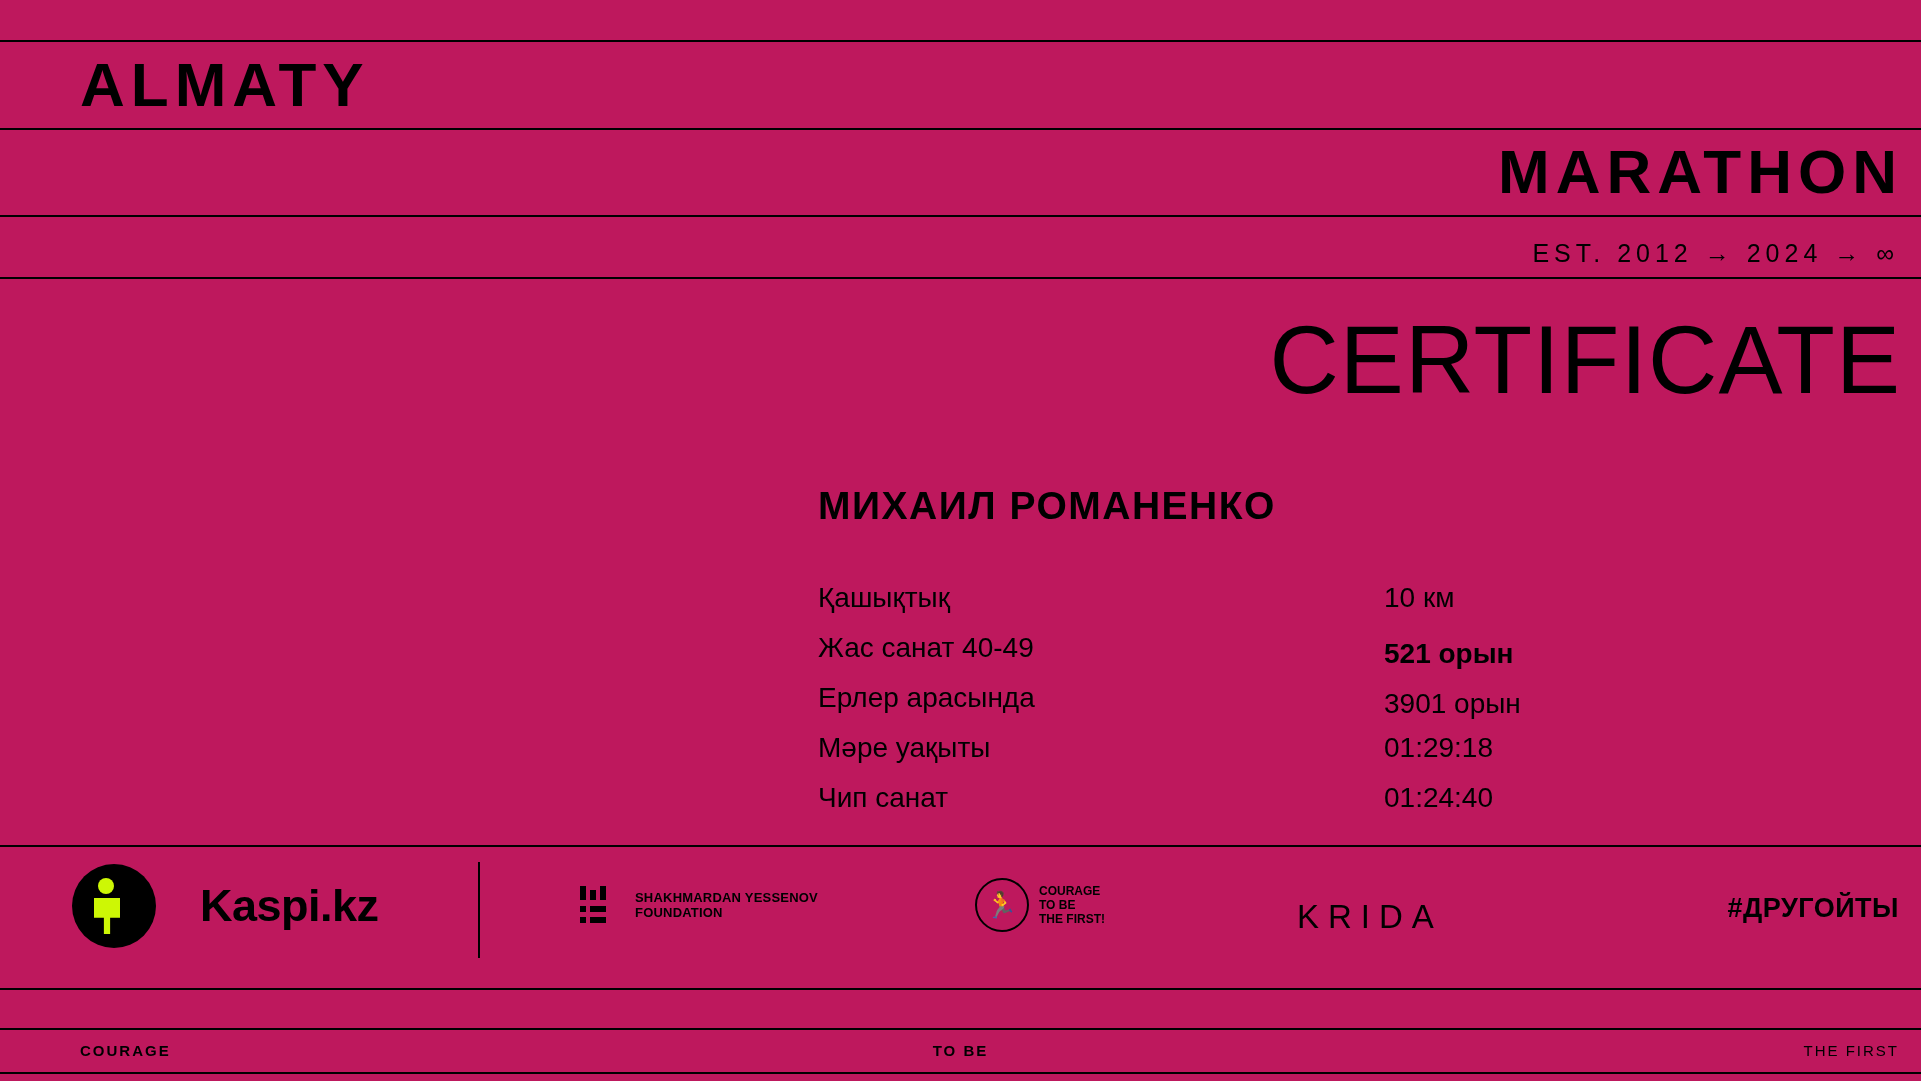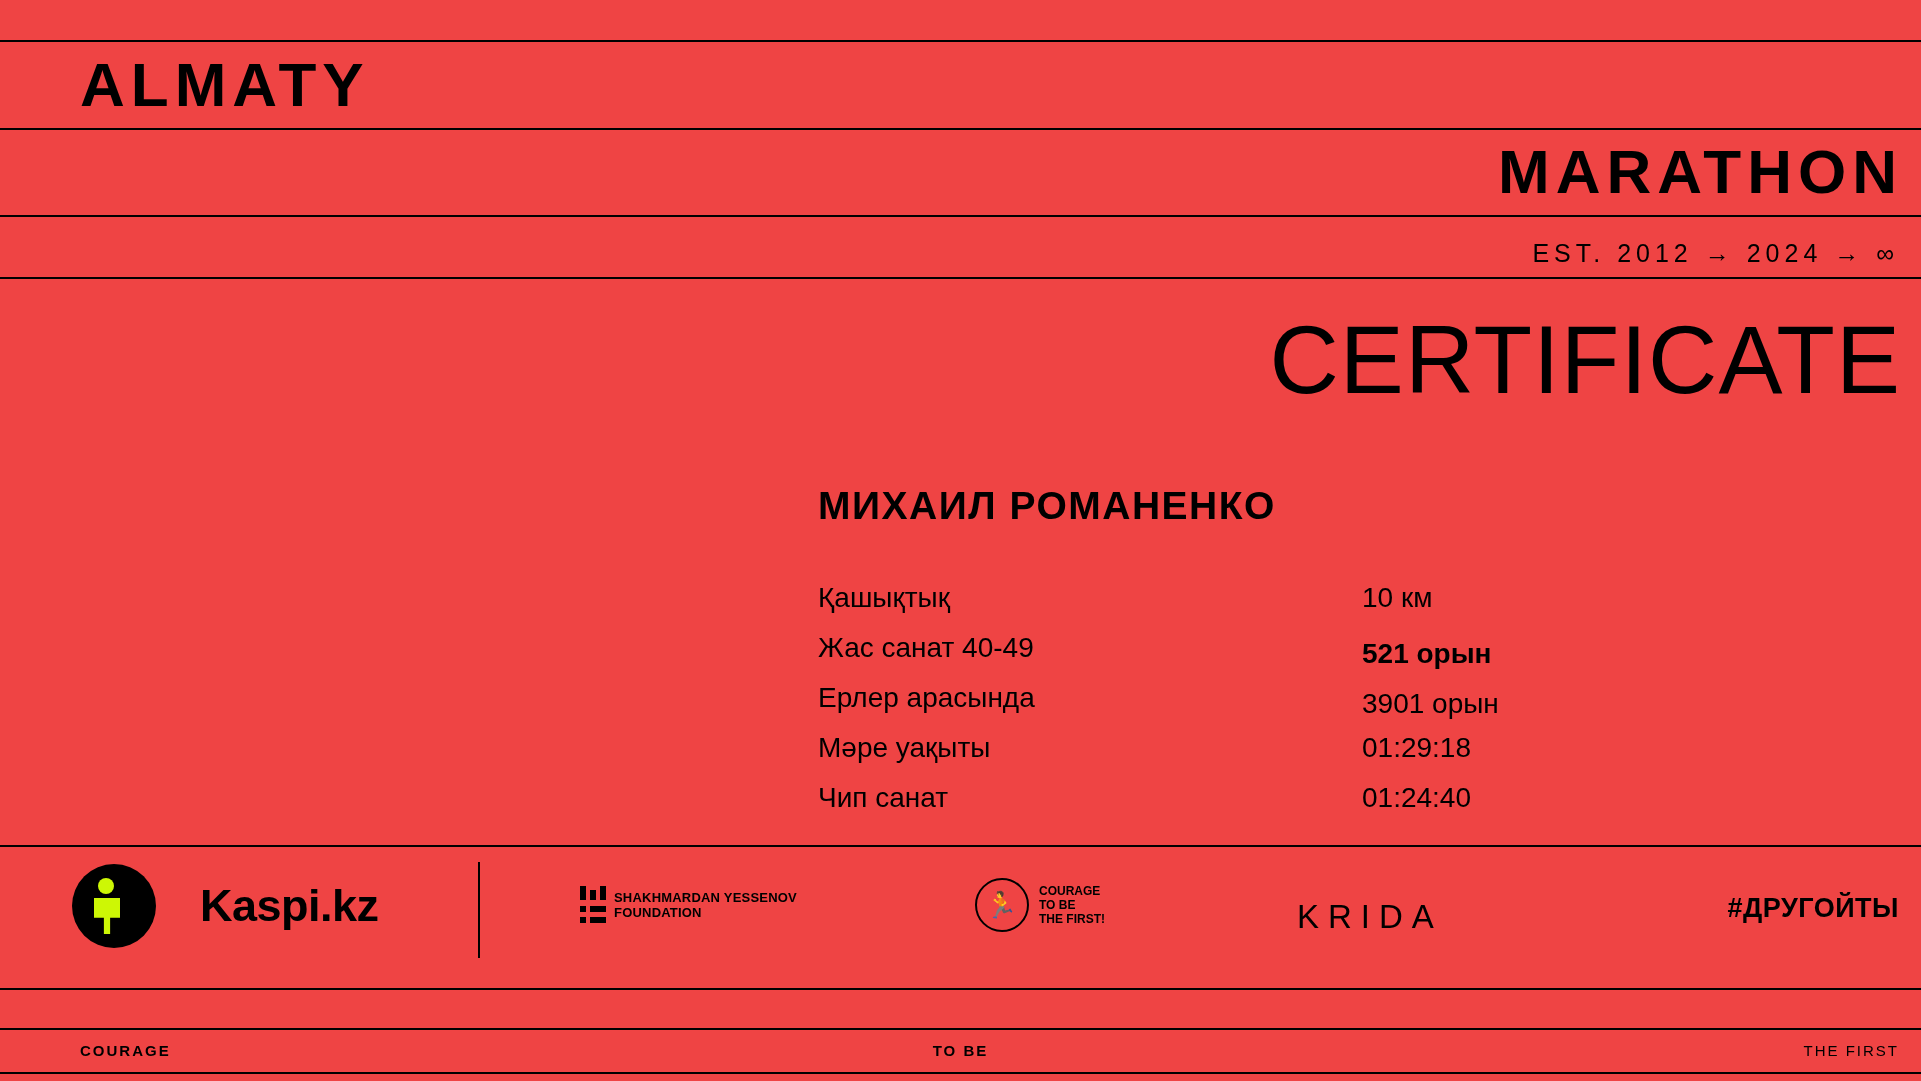--- a/index.html
+++ b/index.html
@@ -6,21 +6,21 @@
   html, body {
     width:1921px; height:1081px;
     background:#cdf705;
     font-family:"Liberation Sans", sans-serif;
     color:#000;
     overflow:hidden;
   }
   .cert {
     position:relative;
     width:1921px; height:1081px;
-    background:#ef4444;
+    background:#be185d;
   }
   
   .rule { position:absolute; left:0; width:1921px; height:2px; background:#000; }
   .r1 { top:40px; }
   .r2 { top:128px; }
   .r3 { top:215px; }
   .r4 { top:277px; }
   .r5 { top:845px; }
   .r6 { top:988px; }
   .r7 { top:1028px; }
@@ -69,21 +69,21 @@
   }
   .res-row {
     position:relative;
     height:50px;
   }
   .res-label {
     position:absolute; left:0; top:0;
     font-size:28px; line-height:36px; font-weight:400;
   }
   .res-value {
-    position:absolute; left:544px; top:0;
+    position:absolute; left:566px; top:0;
     font-size:28px; line-height:36px; font-weight:400;
   }
   .res-row.v1 .res-value { top:6px;font-weight:bold; }
   .res-row.v2 .res-value { top:6px; }
   .kaspi {
     position:absolute; left:72px; top:864px;
     display:flex; align-items:center; gap:16px;
   }
   .kaspi-mark {
     width:84px; height:84px; border-radius:50%;
@@ -100,21 +100,21 @@
   }
   .kaspi-text {
     font-size:45px; font-weight:700; letter-spacing:-0.5px;margin-left:28px;
   }
   .divider {
     position:absolute; left:478px; top:862px;
     width:2px; height:96px; background:#000;
   }
   .yessenov {
     position:absolute; left:580px; top:886px;
-    display:flex; align-items:center; gap:4px;
+    display:flex; align-items:center; gap:25px;
   }
   .yessenov-mark { width:30px; height:38px; position:relative; }
   .yessenov-mark i {
     position:absolute; background:#000; display:block;
   }
   .yessenov-text {
     font-size:13px; font-weight:700; line-height:15px; letter-spacing:0.2px;
   }
   .corporate {
     position:absolute; left:975px; top:878px;

